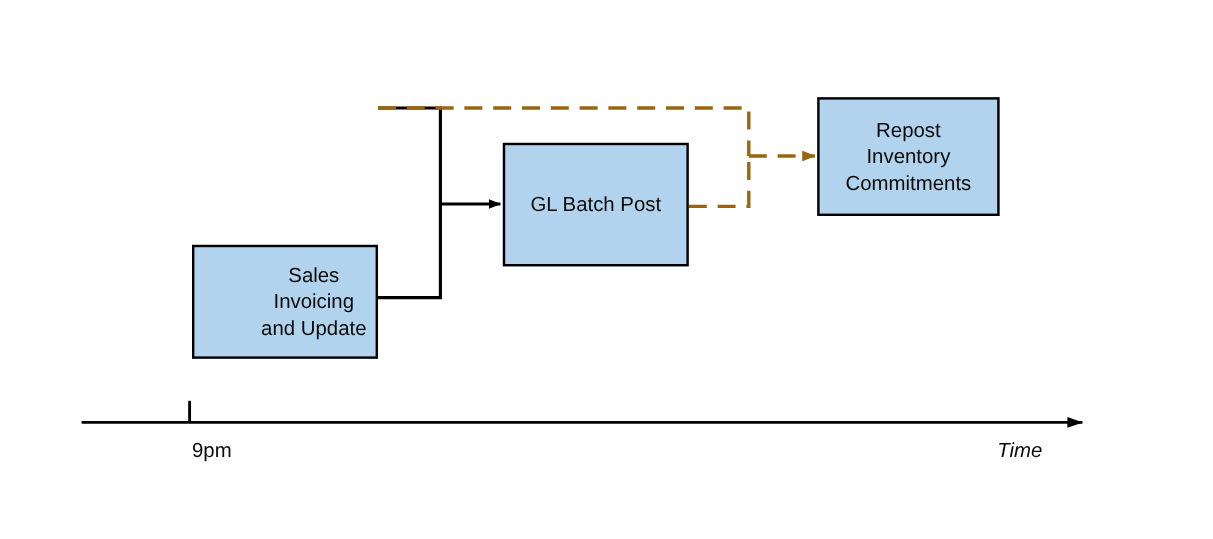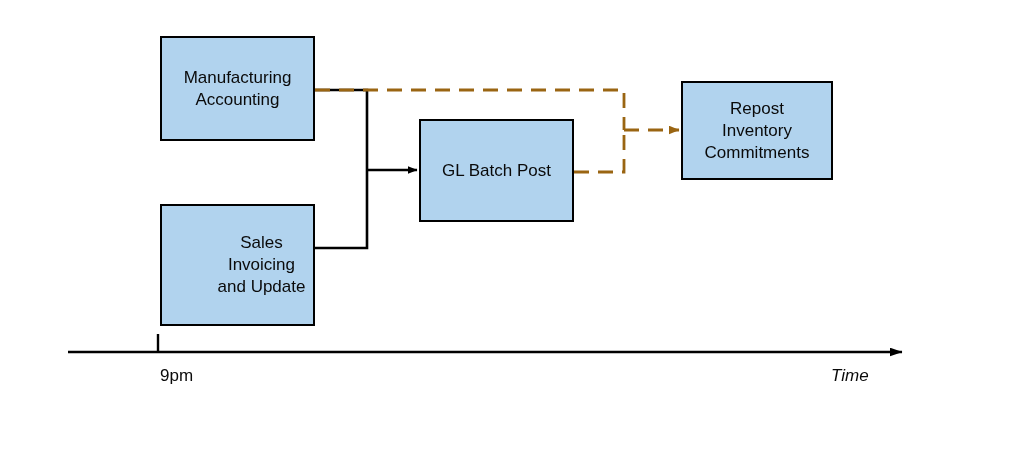--- a/index.html
+++ b/index.html
@@ -81,26 +81,22 @@
 
     <path d="M574,172 L624,172 L624,130" fill="none" stroke="#9a6512" stroke-width="2.8" stroke-dasharray="15 9" stroke-linecap="butt"></path>
 
     <path d="M624,130 L679,130" fill="none" stroke="#9a6512" stroke-width="2.8" stroke-dasharray="15 9" stroke-linecap="butt" marker-end="url(#arrow-brown)"></path>
 
     <path d="M68,352 L902,352" fill="none" stroke="#000000" stroke-width="2.4" marker-end="url(#arrow-axis)"></path>
 
     <path d="M158,334 L158,352" fill="none" stroke="#000000" stroke-width="2.4"></path>
   </svg>
 
-  <div class="node-box" style="left:160px; top:36px; width:155px; height:105px;">
-    <span class="node-label">Manufacturing
-Accounting</span>
-  </div>
 
-  <div class="node-box" style="left:160px; top:204px; width:155px; height:122px;padding-left:48px;">
+  <div class="node-box" style="left:160px; top:204px; width:155px; height:95px;padding-left:48px;">
     <span class="node-label">Sales Invoicing
 and Update</span>
   </div>
 
   <div class="node-box" style="left:681px; top:81px; width:152px; height:99px;">
     <span class="node-label">Repost
 Inventory
 Commitments</span>
   </div>
 

